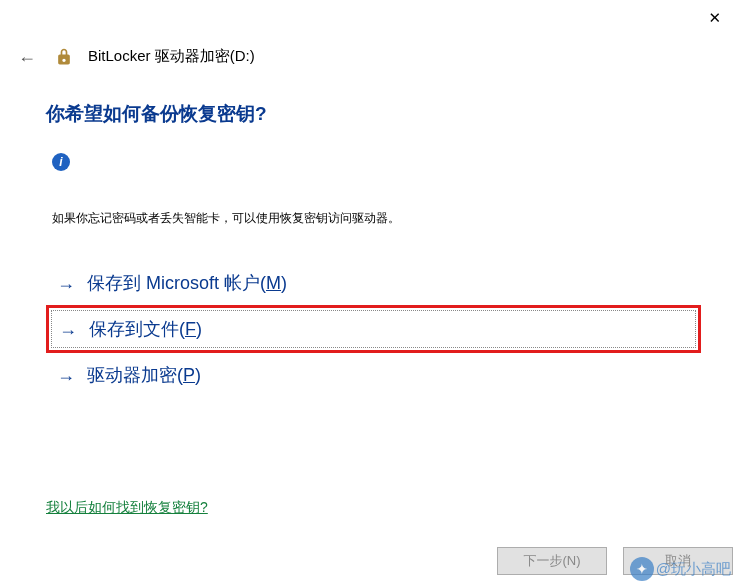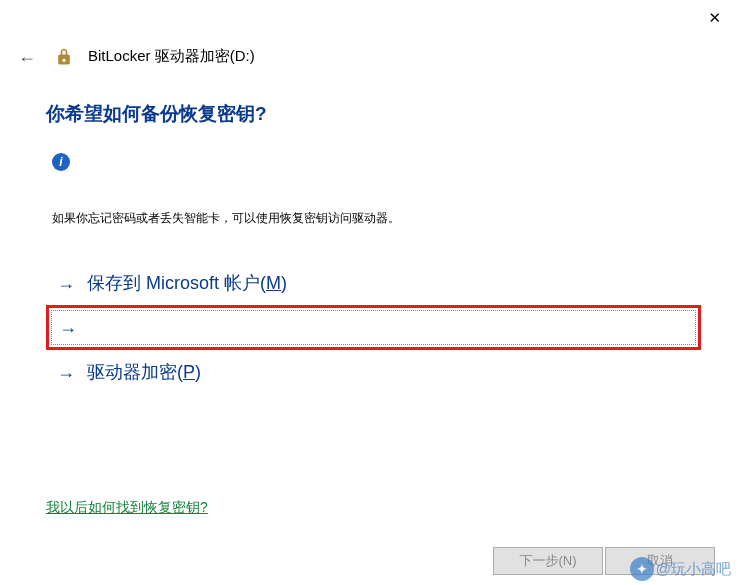--- a/index.html
+++ b/index.html
@@ -59,22 +59,22 @@
       border: 1px dotted #888;
       pointer-events: none;
     }
     .ak { text-decoration: underline; }
     .help-link {
       position: absolute; left: 46px; bottom: 68px;
       font-size: 14px; color: #15803d;
       text-decoration: underline; cursor: pointer;
     }
     .footer {
-      position: absolute; bottom: 10px; right: 32px;
-      display: flex; gap: 2px; border-radius: 12px;
+      position: absolute; bottom: 10px; right: 14px;
+      display: flex; gap: 16px; border-radius: 12px;
     }
     .btn {
       min-width: 110px; height: 28px;
       background: #e1e1e1; border: 1px solid #adadad;
       font-size: 13px; color: #888;
       display: flex; align-items: center; justify-content: center;
       cursor: default;
     }
     .watermark {
       position: absolute; right: 16px; bottom: 4px;
@@ -114,20 +114,23 @@
 
   <div class="option">
     <span class="arrow">→</span>
     <span>
       <span>保存到 Microsoft 帐户(</span><span class="ak">M</span><span>)</span>
     </span>
   </div>
 
   <div class="option highlighted">
     <span class="arrow">→</span>
+    <span>
+      <span>保存到文件(</span><span class="ak">F</span><span>)</span>
+    </span>
   </div>
 
   <div class="option">
     <span class="arrow">→</span>
     <span>
       <span>驱动器加密(</span><span class="ak">P</span><span>)</span>
     </span>
   </div>
 </div>
 

